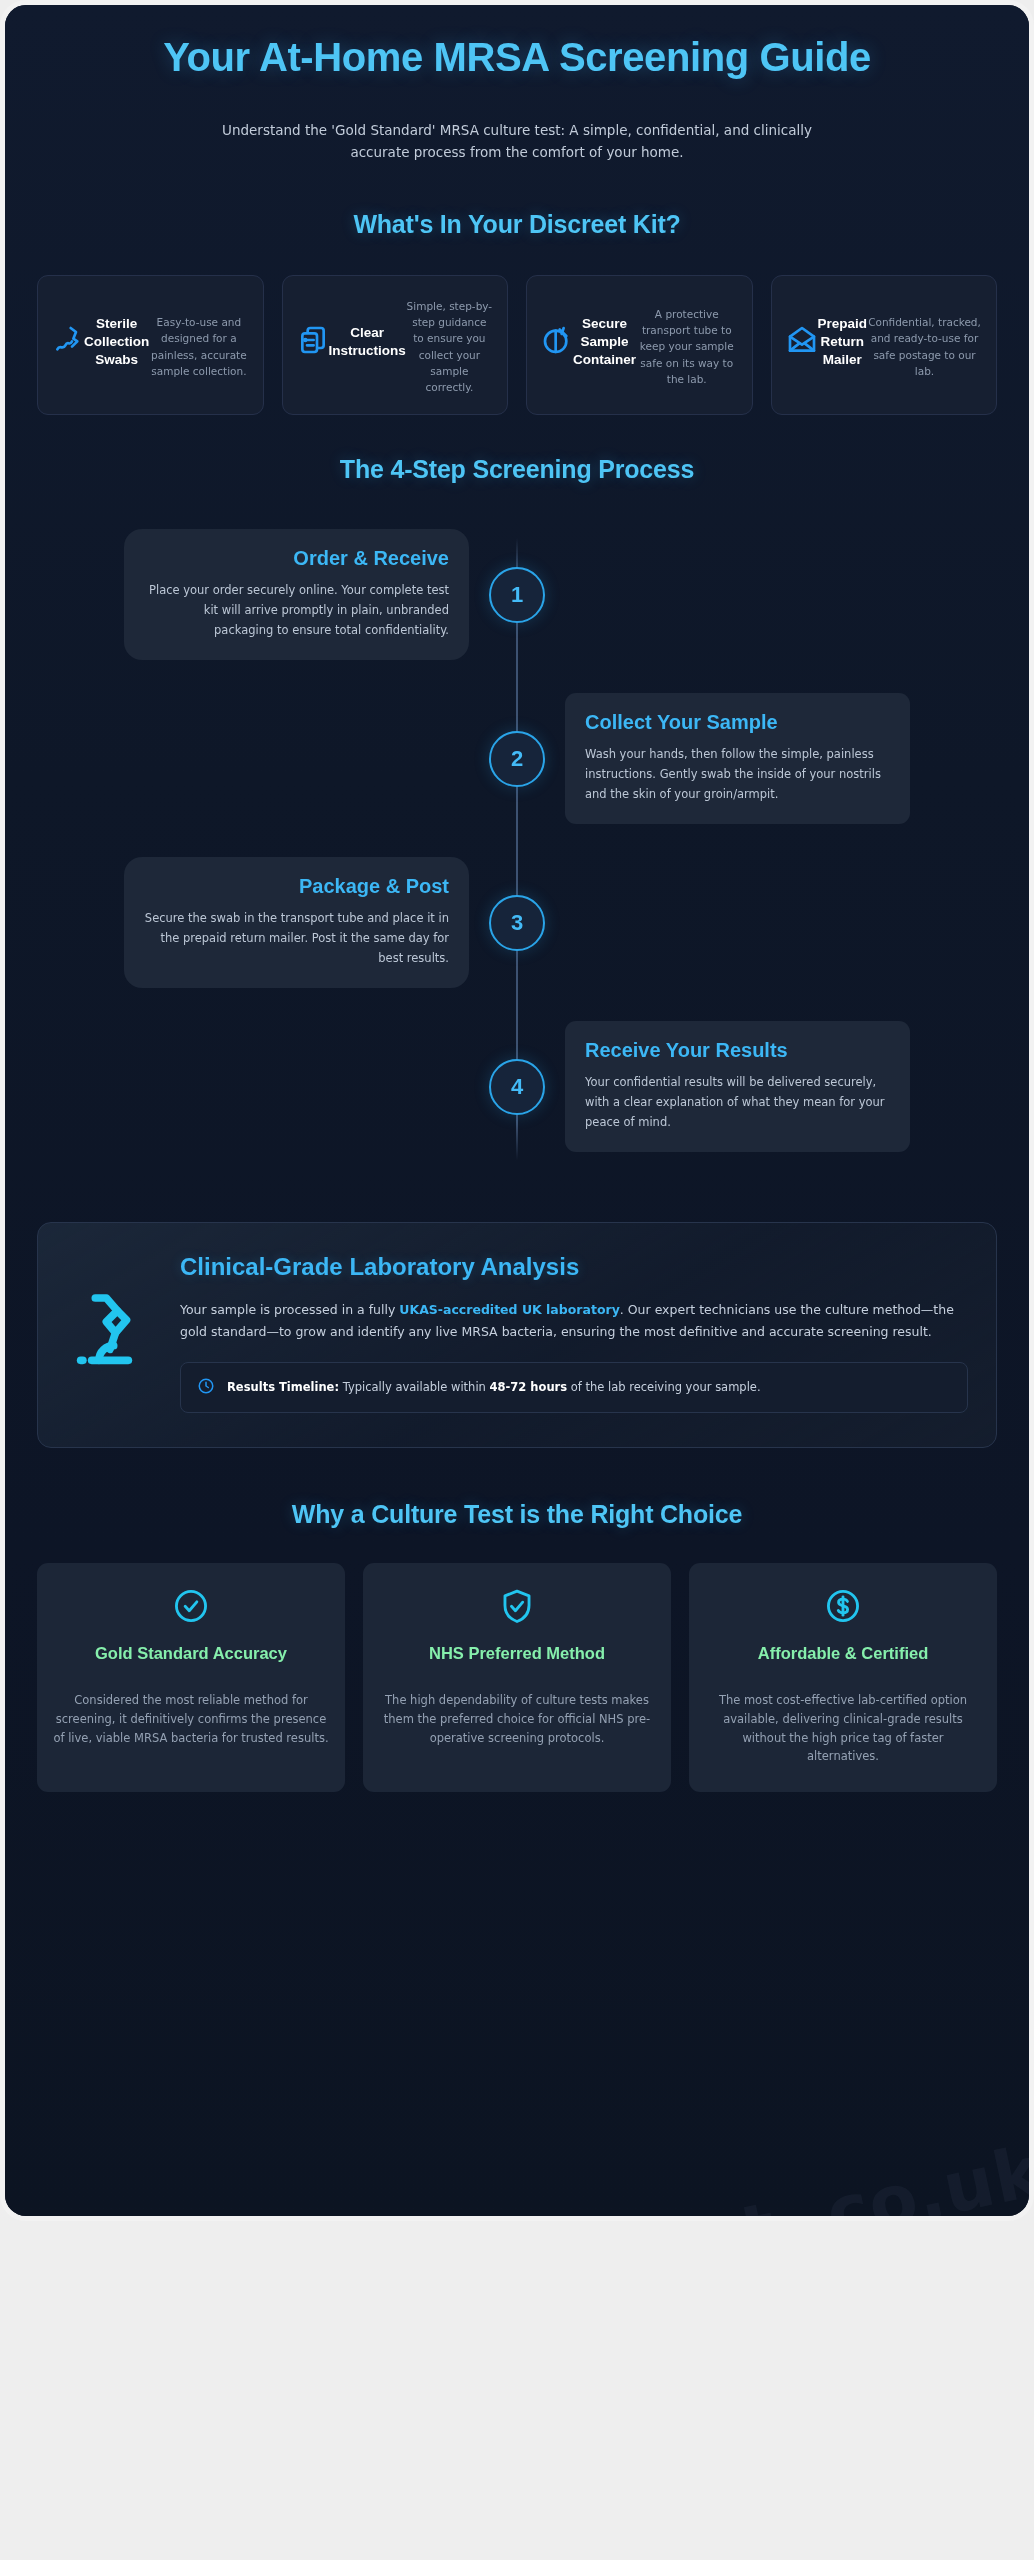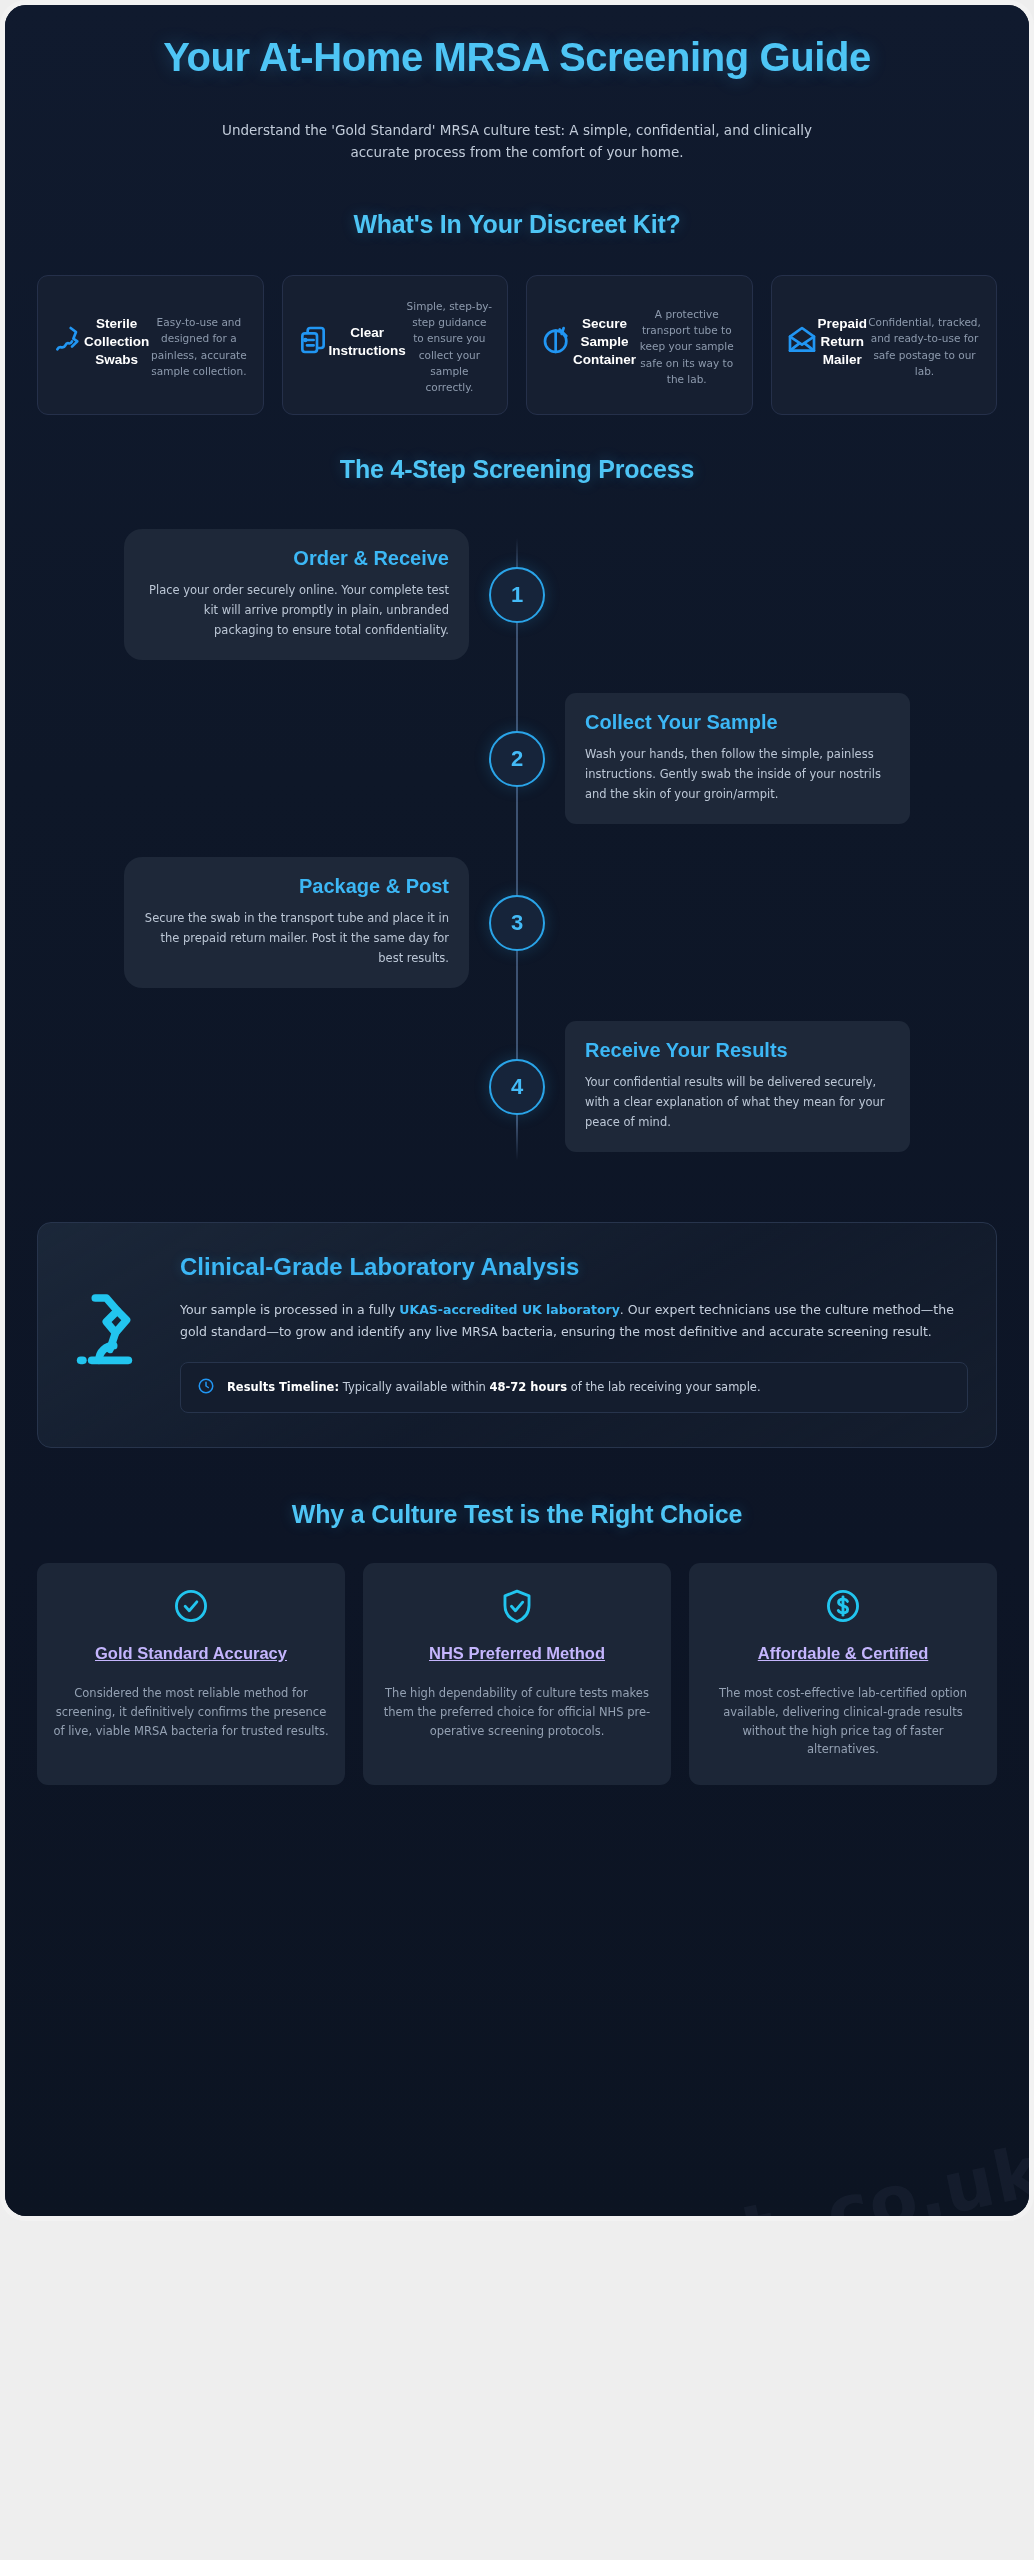--- a/index.html
+++ b/index.html
@@ -208,27 +208,26 @@
     background: #1c2637;
     border-radius: 11px;
     padding: 24px 16px 26px;
     text-align: center;
     display: flex;
     flex-direction: column;
     align-items: center;
   }
   .why-icon { color: #22c5ef; margin-bottom: 14px; }
   .why-title {
-    color: #c4b5fd;
+    color: #86efac;
     font-size: 16.5px;
     font-weight: bold;
     line-height: 1.3;
-    margin-bottom: 20px;
-    font-family: "Liberation Sans", sans-serif;
-    text-decoration: underline;
+    margin-bottom: 27px;
+    font-family: "Liberation Sans", sans-serif;
   }
   .why-desc { color: #94a1b3; font-size: 11.5px; line-height: 1.62; }
 
   .mt-title-1 { margin-top: 46px; }
   .mt-title-2 { margin-top: 40px; }
   .mt-title-3 { margin-top: 52px; }
 </style>
 </head>
 <body>
 

